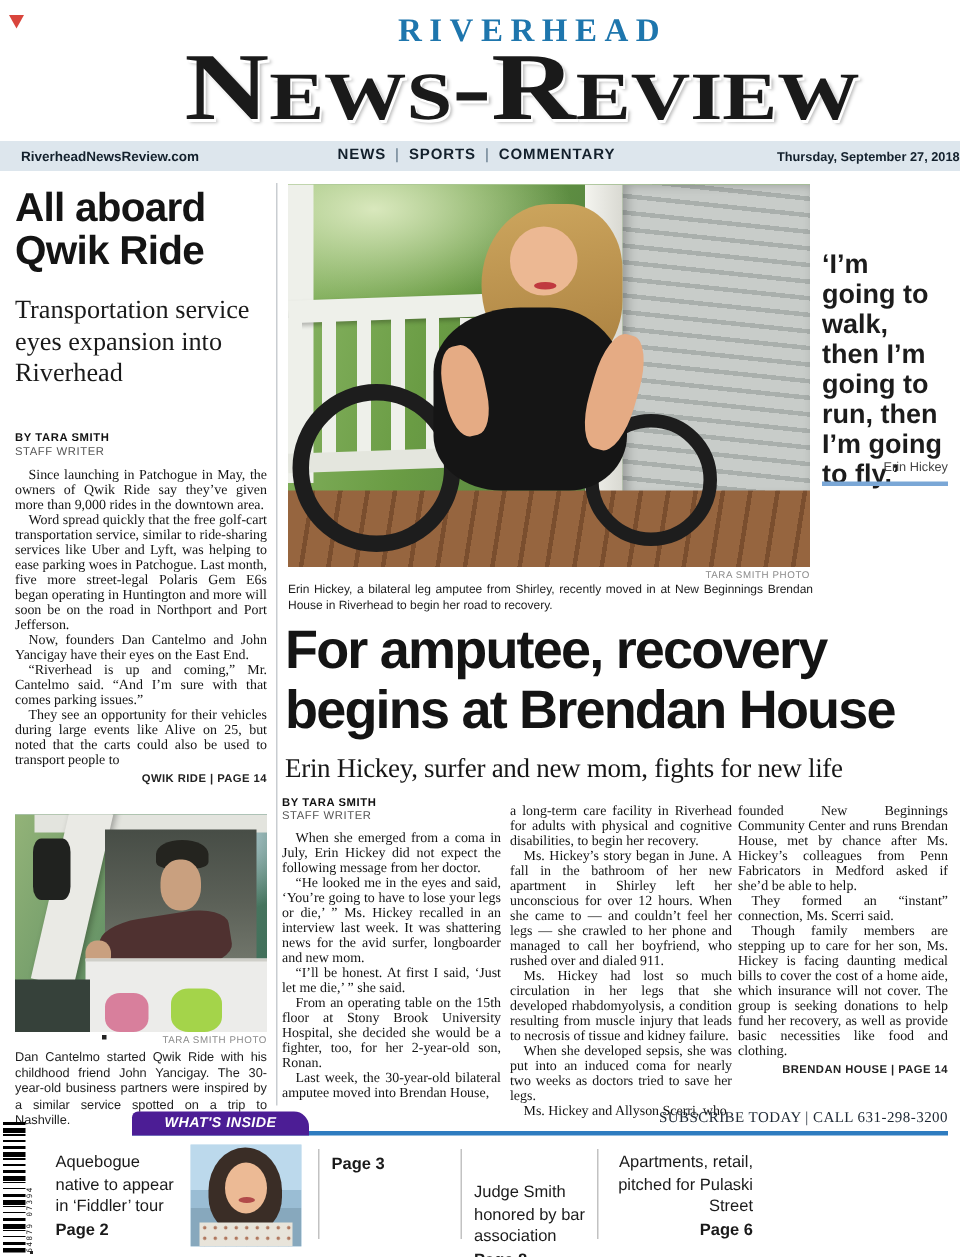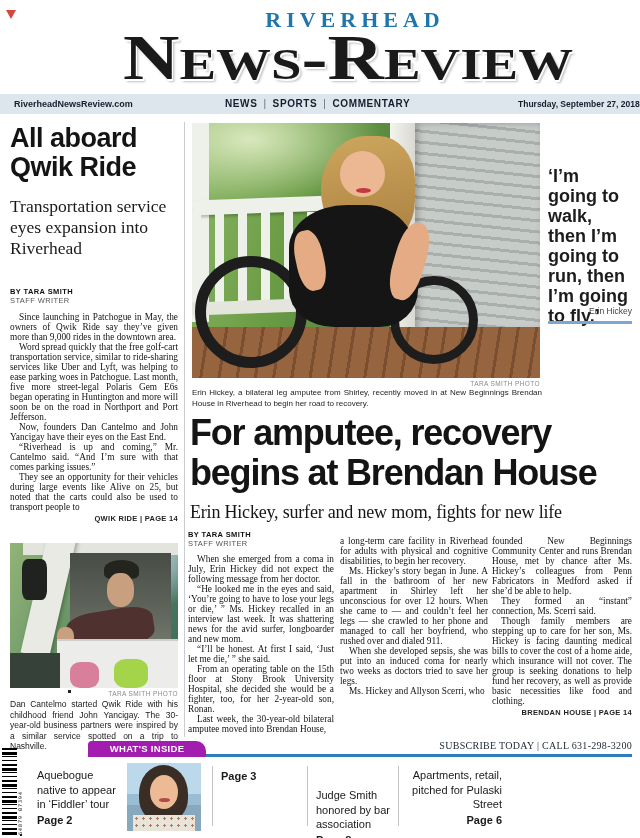--- a/index.html
+++ b/index.html
@@ -71,23 +71,23 @@
   .mcol { width:146px; } .mcol p { margin-bottom:0; }
   .mcol1 { left:188px; top:530px; }
   .mcol2 { left:340px; top:536px; width:148px; }
   .mcol3 { left:492px; top:536px; width:140px; }
   .m-by { margin-bottom:6px; }
 
   
   .subscribe { right:8px; top:740px; font-family:"Liberation Serif", serif;
     font-size:10px; letter-spacing:.3px; color:#1c2733; }
   .wi-line { left:88px; top:754px; width:544px; height:2.5px; background:#2e7cc0; }
-  .wi-tab { left:88px; top:741px; width:118px; height:16px; background:#a21caf;
+  .wi-tab { left:88px; top:741px; width:118px; height:16px; background:#4c1d95;
     border-radius:4px 10px 0 0; color:#fff; font-size:9.5px; font-weight:bold;
-    letter-spacing:.3px; text-align:center; line-height:16px; }
+    letter-spacing:.3px; text-align:center; line-height:16px;font-style:italic; }
   .teaser { top:768px; font-size:11px; line-height:14.5px; color:#1a1a1a; }
   .teaser .pg { font-weight:bold; margin-top:1px; }
   .tdiv { top:766px; width:1px; height:60px; background:#c2c2c2; }
   .t-photo { left:127px; top:763px; width:74px; height:68px; overflow:hidden; background:#bcd9ec; }
 
   
   .barcode { left:2px; top:748px; width:15px; height:87px;
     background:repeating-linear-gradient(180deg,#000 0 2px,#fff 2px 4px,#000 4px 7px,#fff 7px 8px,#000 8px 9px,#fff 9px 12px,#000 12px 13px,#fff 13px 16px); }
   .bc-digits { left:17px; top:750px; height:85px; font-family:"DejaVu Sans Mono", monospace;
     font-size:5px; color:#222; writing-mode:vertical-rl; transform:rotate(180deg); letter-spacing:1px; }
@@ -185,20 +185,21 @@
     </div>
     <p>When she emerged from a coma in July, Erin Hickey did not expect the following message from her doctor.</p>
     <p>“He looked me in the eyes and said, ‘You’re going to have to lose your legs or die,’ ” Ms. Hickey recalled in an interview last week. It was shattering news for the avid surfer, longboarder and new mom.</p>
     <p>“I’ll be honest. At first I said, ‘Just let me die,’ ” she said.</p>
     <p>From an operating table on the 15th floor at Stony Brook University Hospital, she decided she would be a fighter, too, for her 2-year-old son, Ronan.</p>
     <p>Last week, the 30-year-old bilateral amputee moved into Brendan House,</p>
   </div>
   <div class="abs mcol mcol2 bodytext">
     <p class="noind">a long-term care facility in Riverhead for adults with physical and cognitive disabilities, to begin her recovery.</p>
     <p>Ms. Hickey’s story began in June. A fall in the bathroom of her new apartment in Shirley left her unconscious for over 12 hours. When she came to — and couldn’t feel her legs — she crawled to her phone and managed to call her boyfriend, who rushed over and dialed 911.</p>
+    <p>Ms. Hickey had lost so much circulation in her legs that she developed rhabdomyolysis, a condition resulting from muscle injury that leads to necrosis of tissue and kidney failure.</p>
     <p>When she developed sepsis, she was put into an induced coma for nearly two weeks as doctors tried to save her legs.</p>
     <p>Ms. Hickey and Allyson Scerri, who</p>
   </div>
   <div class="abs mcol mcol3 bodytext">
     <p class="noind">founded New Beginnings Community Center and runs Brendan House, met by chance after Ms. Hickey’s colleagues from Penn Fabricators in Medford asked if she’d be able to help.</p>
     <p>They formed an “instant” connection, Ms. Scerri said.</p>
     <p>Though family members are stepping up to care for her son, Ms. Hickey is facing daunting medical bills to cover the cost of a home aide, which insurance will not cover. The group is seeking donations to help fund her recovery, as well as provide basic necessities like food and clothing.</p>
     <div class="jumpline">BRENDAN HOUSE | PAGE 14</div>
   </div>
 

